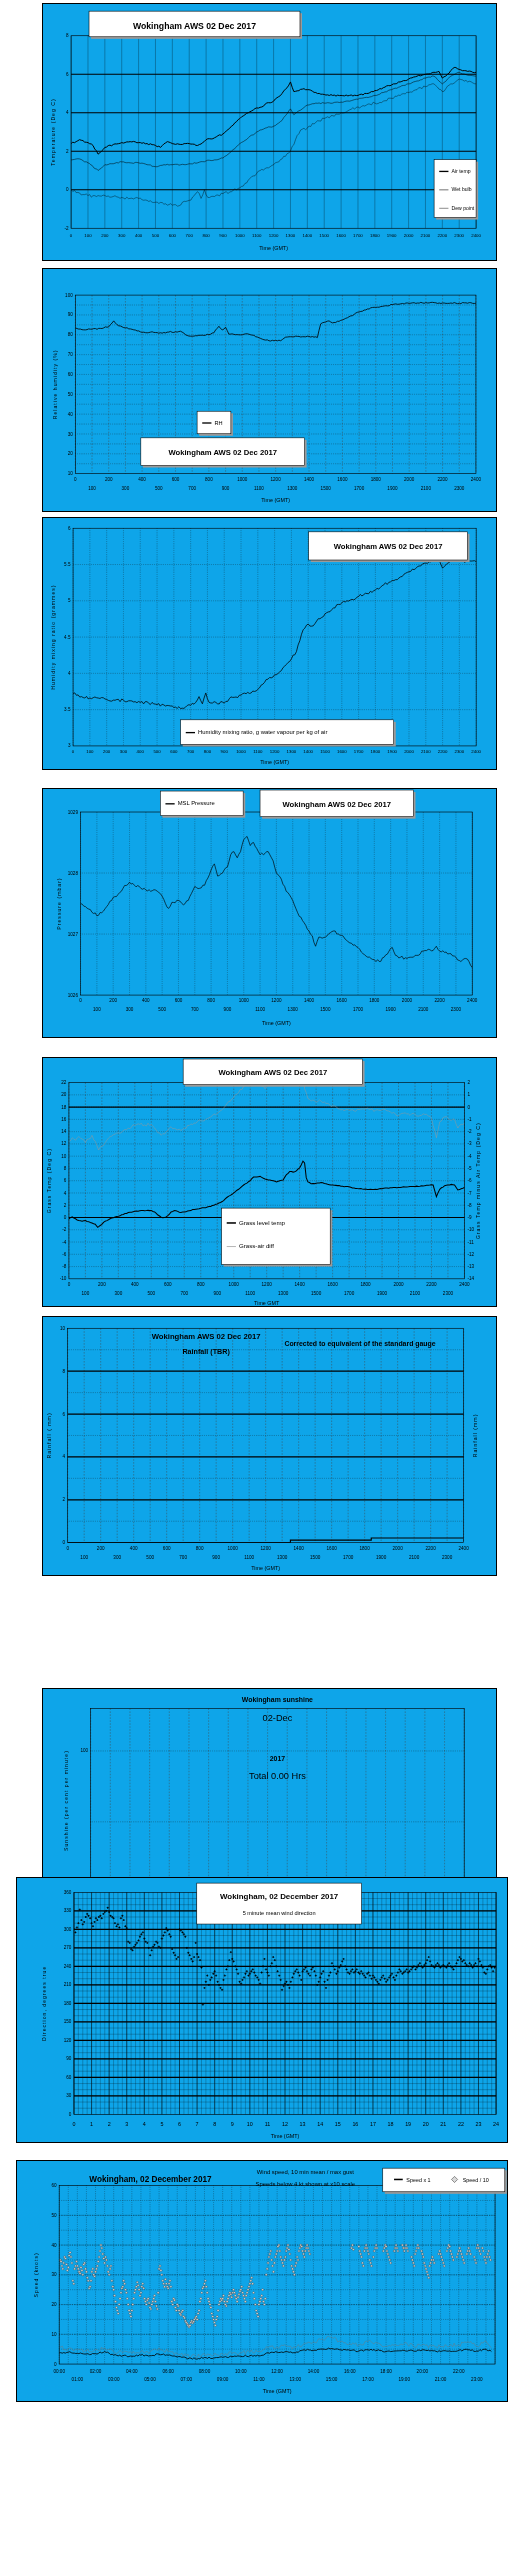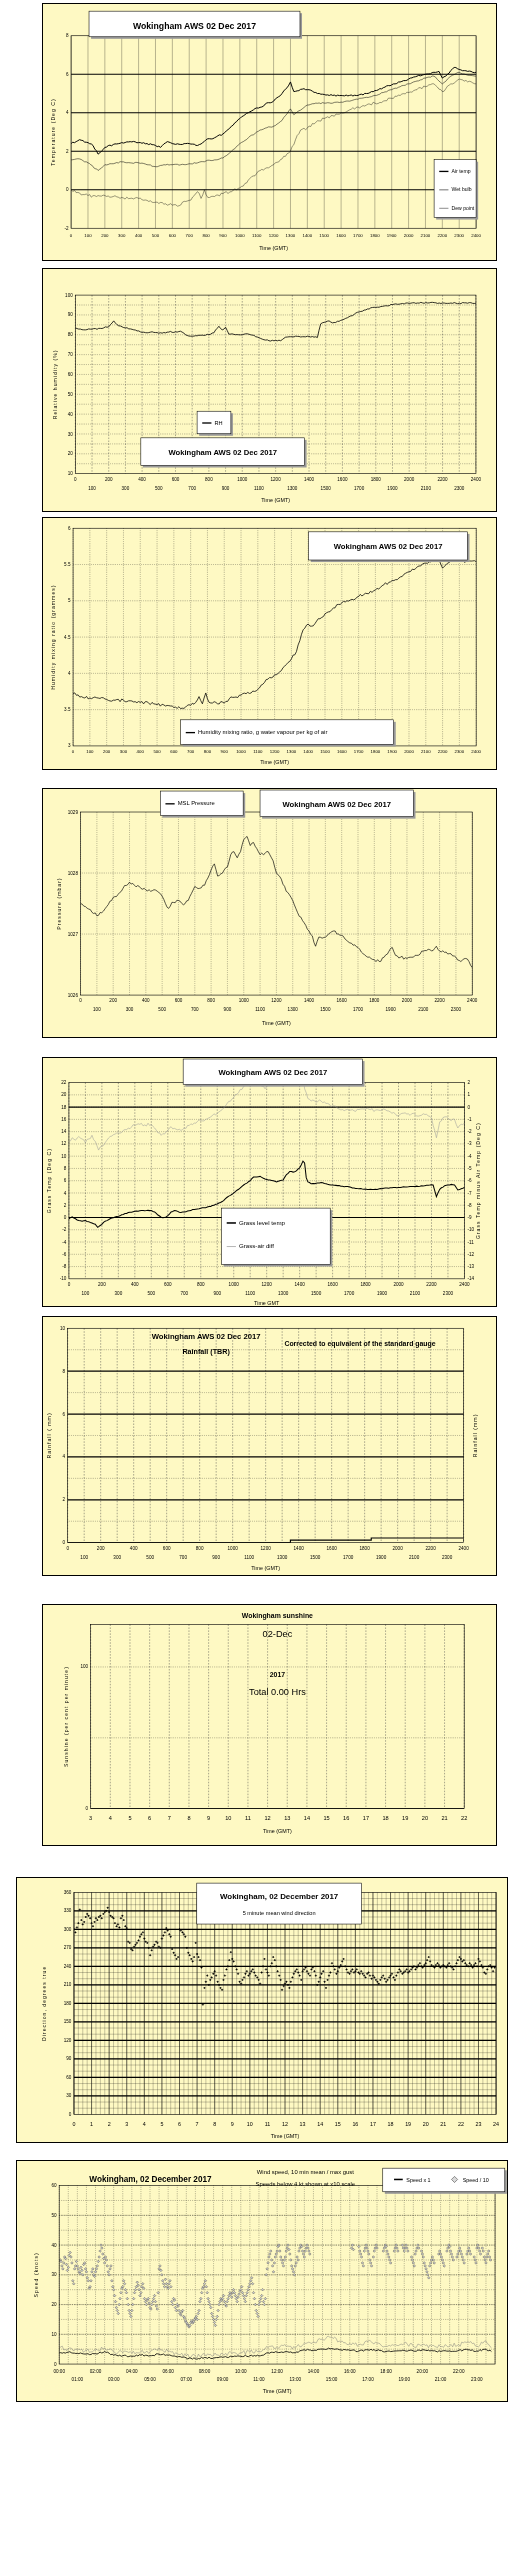--- a/index.html
+++ b/index.html
@@ -1,19 +1,19 @@
 <!DOCTYPE html>
 <html style="font-size:8.2px"><head>
 <meta charset="utf-8">
 <title>Wokingham AWS 02 Dec 2017</title>
 <style>
   html,body{margin:0;padding:0;background:#fff;}
   body{font-family:"Liberation Sans",sans-serif;}
   #page{position:relative;width:515px;height:2576px;background:#ffffff;overflow:hidden;}
-  .panel{position:absolute;background:#fef9c3;border:0.8px solid #000;box-sizing:border-box;text-align:center;}
+  .panel{position:absolute;background:#0ea5e9;border:0.8px solid #000;box-sizing:border-box;text-align:center;}
   svg{display:block;}
   svg text{fill:#000;font-family:"Liberation Sans",sans-serif;}
 </style>
 </head>
 <body>
 
 <div id="page">
     <div class="panel" style="left: 42px; top: 2.6px; width: 455px; height: 258px;">
       <svg width="453" height="256" viewBox="0 0 883 500">
         <clipPath id="clip0">
@@ -543,21 +543,21 @@
         <text x="43" y="108.59999999999997" font-size="9" text-anchor="end">8</text>
         <text x="43" y="25" font-size="9" text-anchor="end">10</text>
         <text x="434" y="494" font-size="10.5" text-anchor="middle">Time (GMT)</text>
         <text transform="translate(16,231) rotate(-90)" font-size="10" text-anchor="middle" letter-spacing="2">Rainfall ( mm)</text>
         <text transform="translate(846,231) rotate(-90)" font-size="10" text-anchor="middle" letter-spacing="2">Rainfall (mm)</text>
         <text x="318" y="43" font-size="15" text-anchor="middle" font-weight="bold">Wokingham AWS 02 Dec 2017</text>
         <text x="318" y="72" font-size="14" text-anchor="middle" font-weight="bold">Rainfall (TBR)</text>
         <text x="618" y="56" font-size="13.5" text-anchor="middle" font-weight="bold">Corrected to equivalent of the standard gauge</text>
       </svg>
     </div>
-    <div class="panel" style="left: 42px; top: 1604px; width: 455px; height: 242px;">
+    <div class="panel" style="left: 42px; top: 1688px; width: 455px; height: 242px;">
       <svg width="453" height="240" viewBox="0 0 883 469">
         <clipPath id="clip6">
           <rect x="92" y="38" width="730" height="360"></rect>
         </clipPath>
         <line x1="92" y1="38" x2="92" y2="398" stroke="#444" stroke-width="0.9" stroke-dasharray="3,2.8"></line>
         <line x1="130.42105263157896" y1="38" x2="130.42105263157896" y2="398" stroke="#444" stroke-width="0.9" stroke-dasharray="3,2.8"></line>
         <line x1="168.8421052631579" y1="38" x2="168.8421052631579" y2="398" stroke="#444" stroke-width="0.9" stroke-dasharray="3,2.8"></line>
         <line x1="207.26315789473682" y1="38" x2="207.26315789473682" y2="398" stroke="#444" stroke-width="0.9" stroke-dasharray="3,2.8"></line>
         <line x1="245.68421052631578" y1="38" x2="245.68421052631578" y2="398" stroke="#444" stroke-width="0.9" stroke-dasharray="3,2.8"></line>
         <line x1="284.10526315789474" y1="38" x2="284.10526315789474" y2="398" stroke="#444" stroke-width="0.9" stroke-dasharray="3,2.8"></line>

